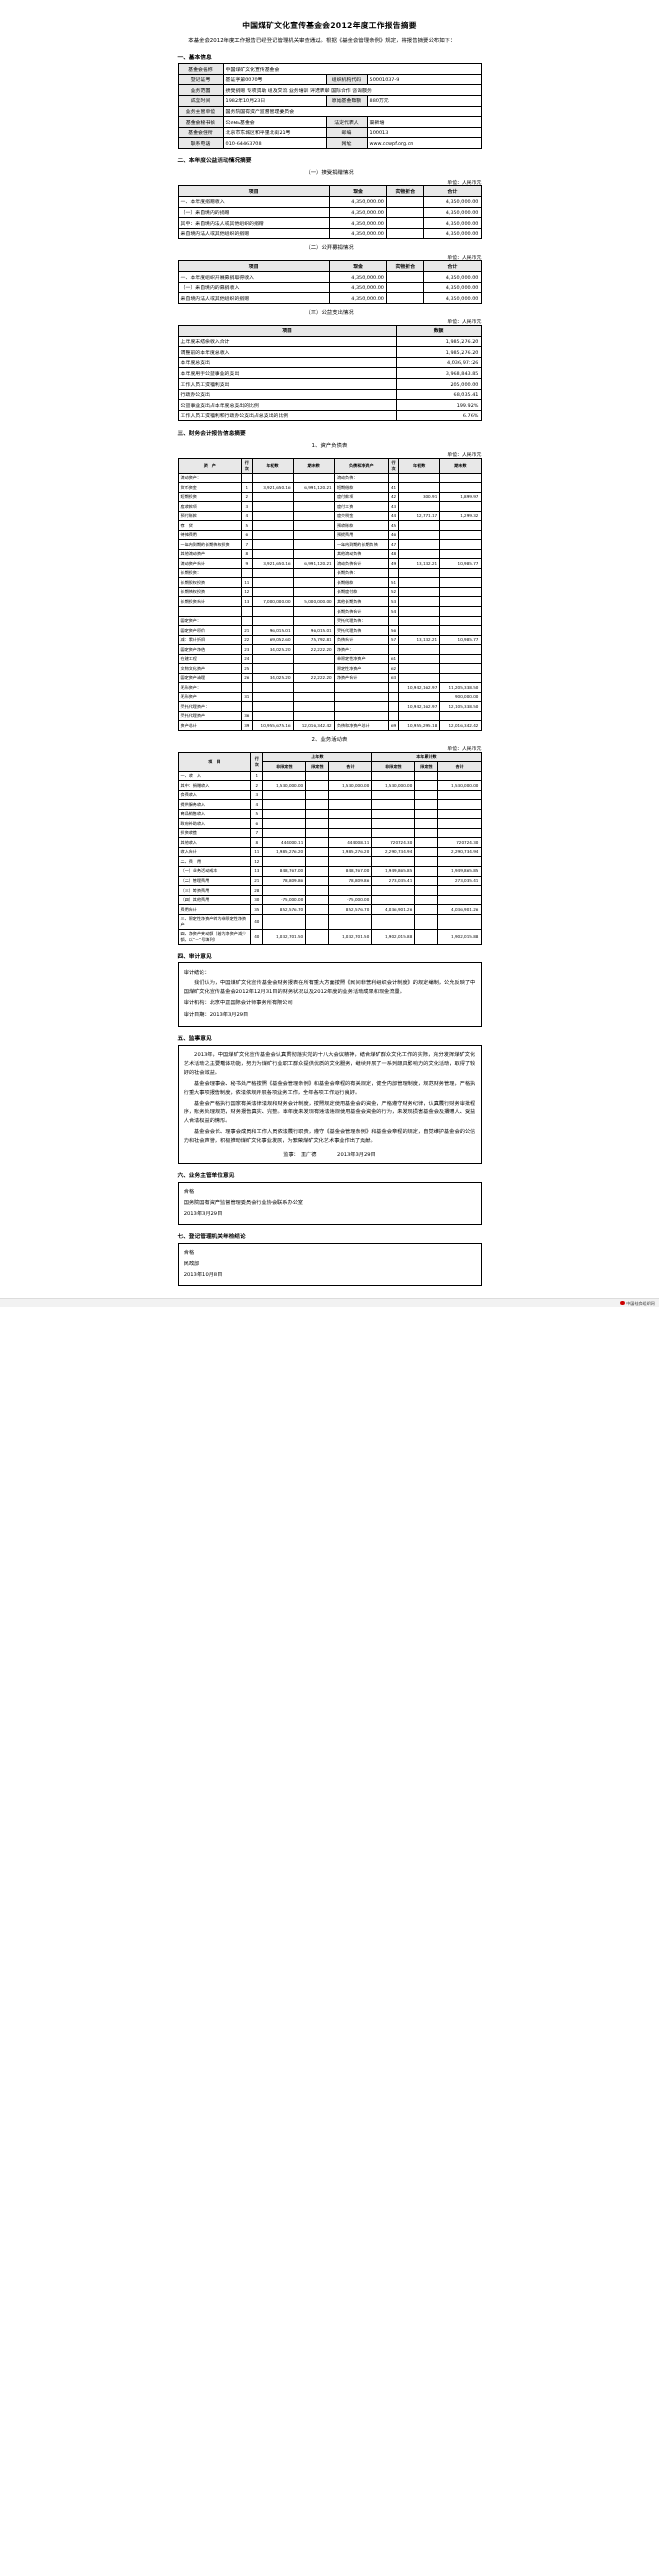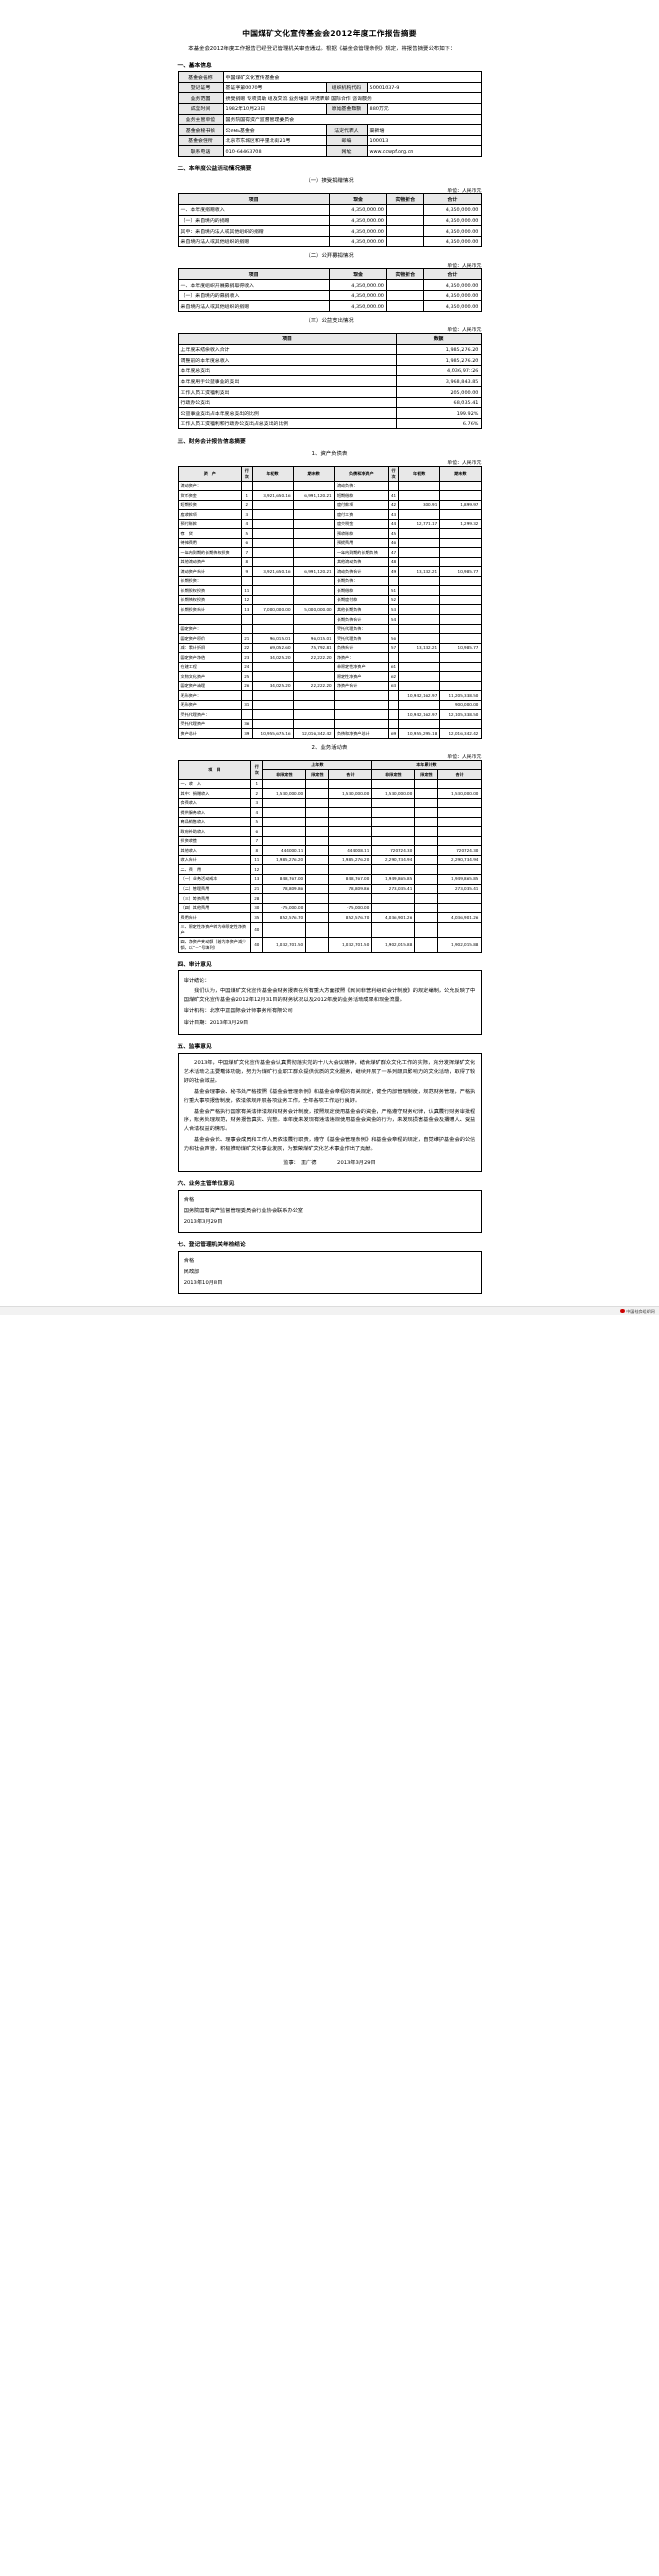--- a/index.html
+++ b/index.html
@@ -5,21 +5,21 @@
   * { box-sizing: border-box; }
   body {
     margin: 0;
     background: #ffffff;
     font-family: "DejaVu Sans", "Liberation Sans", sans-serif;
     font-size: 5.7px;
     color: #000;
   }
   .page {
     width: 659px;
-    margin: 16px auto;
+    margin: 8px auto;
     padding: 0 0 10.3px 0;
     position: relative;
   }
   .doc {
     width: 304px;
     margin: 0 auto;
     padding-top: 8.2px;
   }
   .doc-title {
     text-align: center;

